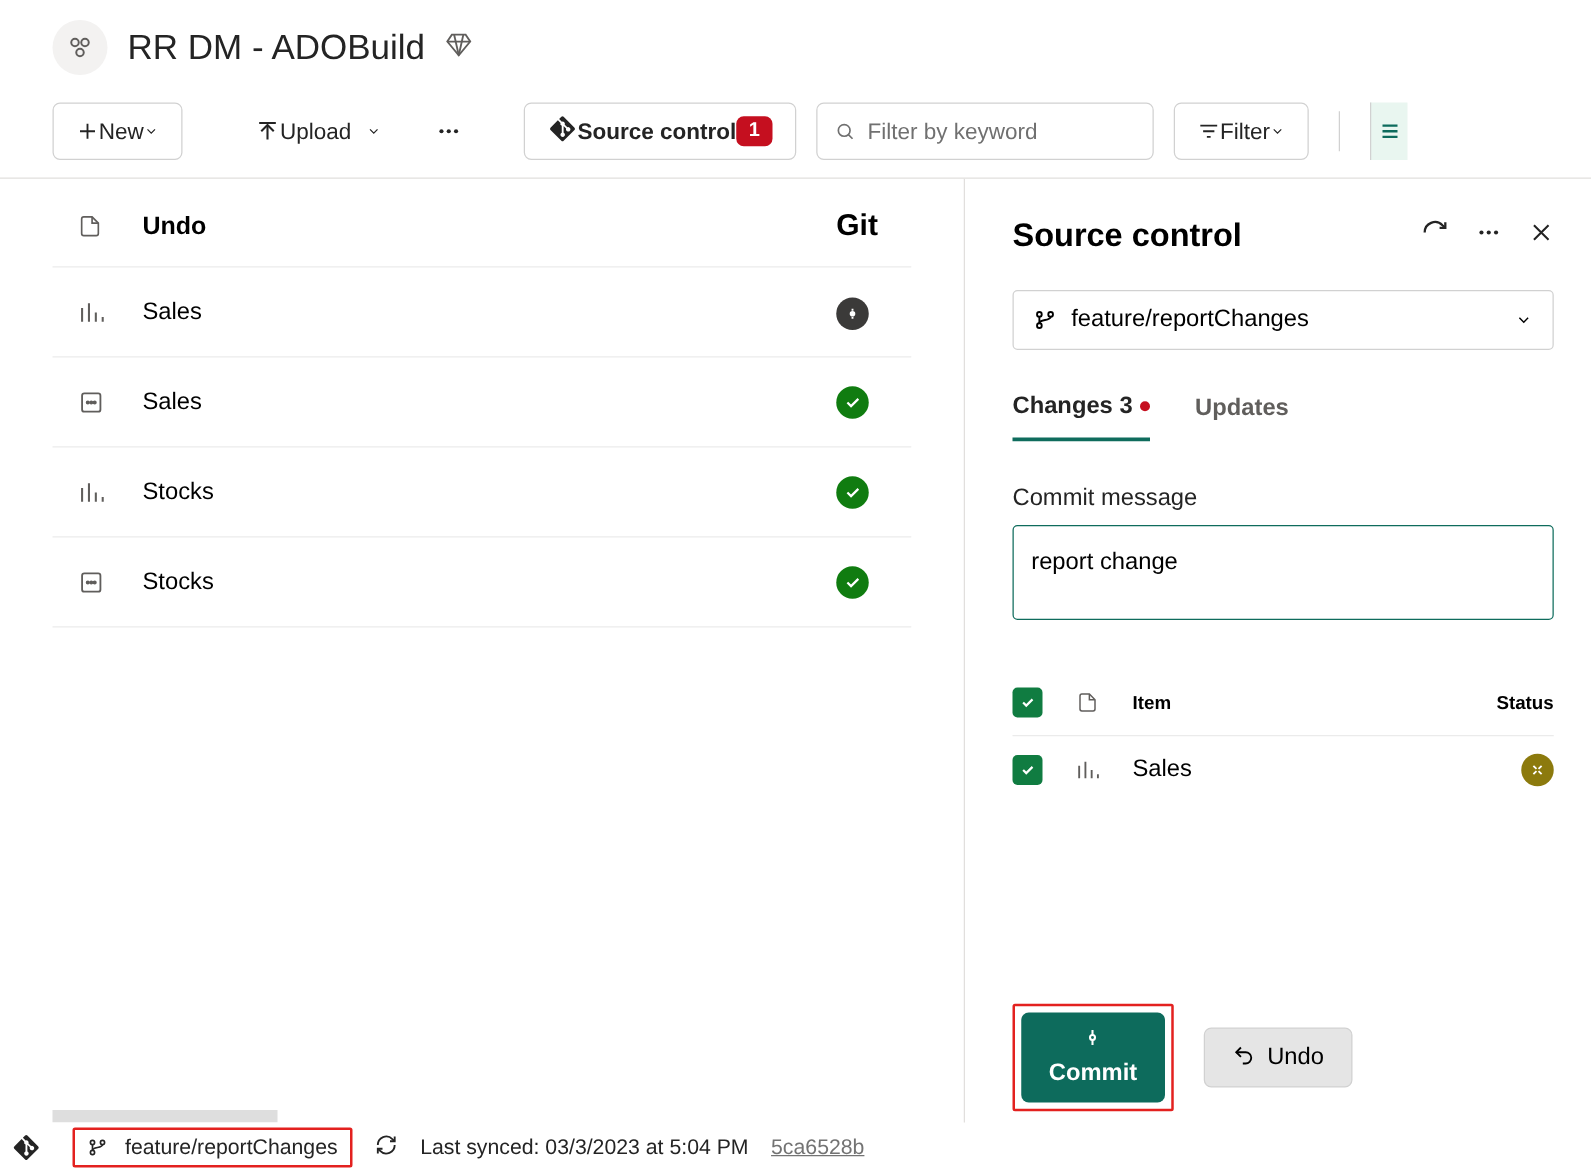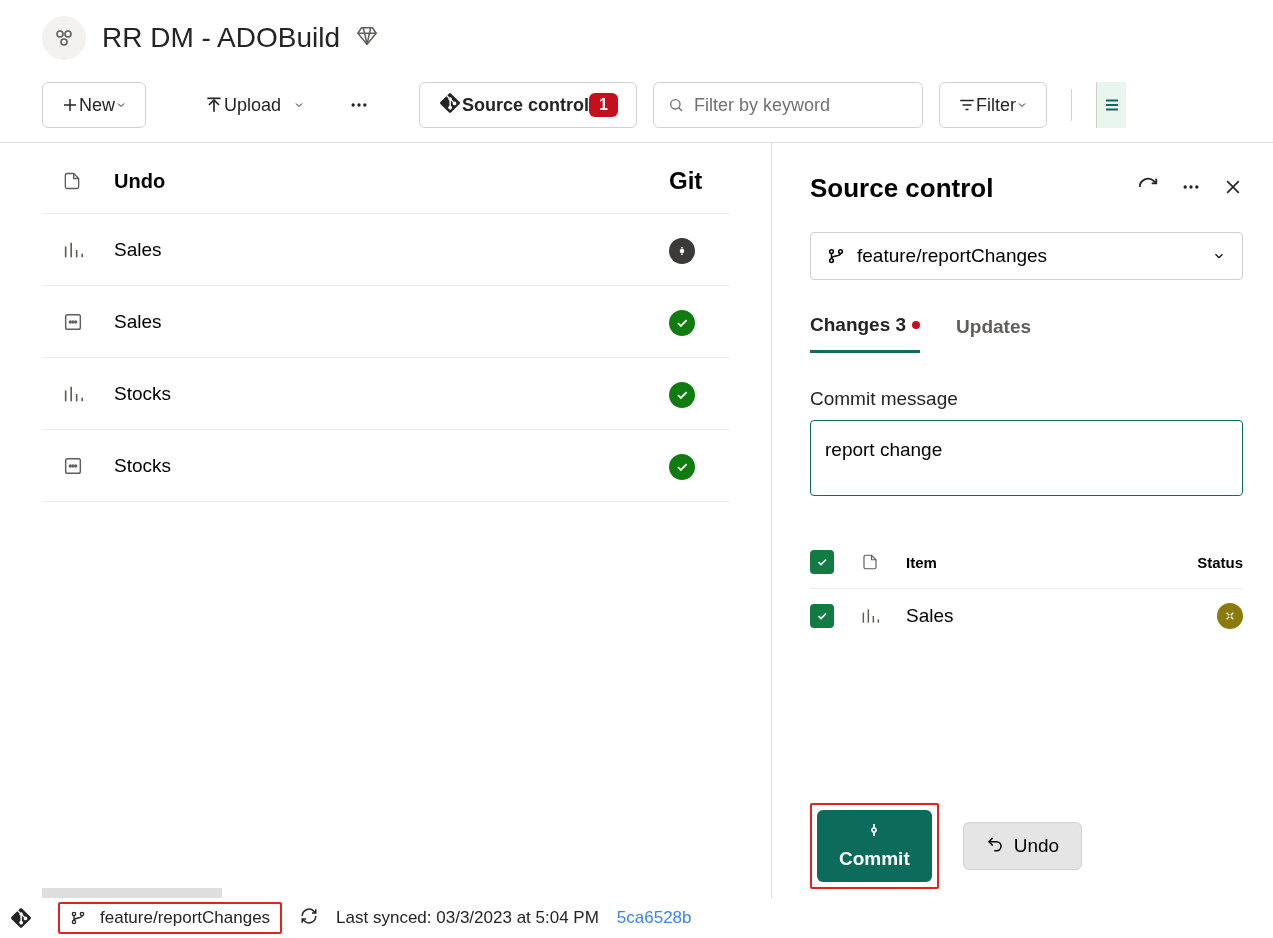--- a/index.html
+++ b/index.html
@@ -347,21 +347,21 @@
       gap: 14px;
     }
     .gray-scroll {
       position: absolute;
       bottom: 40px;
       left: 42px;
       width: 180px;
       height: 10px;
       background: #dedede;
     }
-    .commit-hash { color: #3b82f6; }
+    .commit-hash { color: #737373; text-decoration: underline; }
   </style>
 </head>
 <body>
 
 <div class="header">
   <div class="workspace-icon">
     <svg width="24" height="24" viewBox="0 0 24 24" fill="none" stroke="currentColor" stroke-width="1.6">
         <circle cx="8" cy="8" r="3"></circle>
         <circle cx="16" cy="8" r="3"></circle>
         <circle cx="12" cy="16" r="3"></circle>

